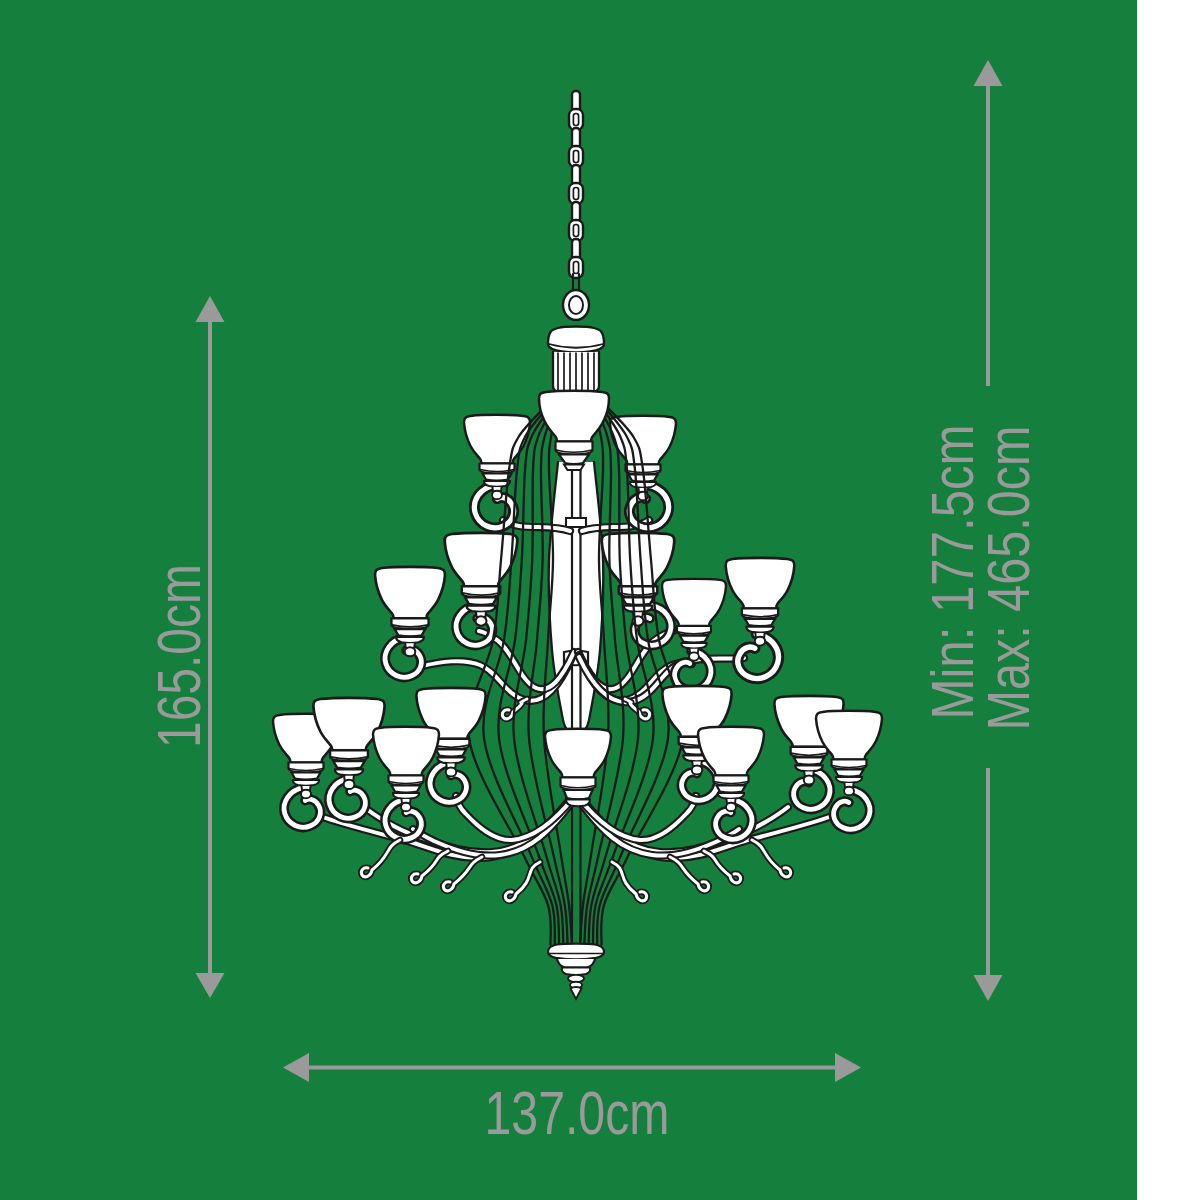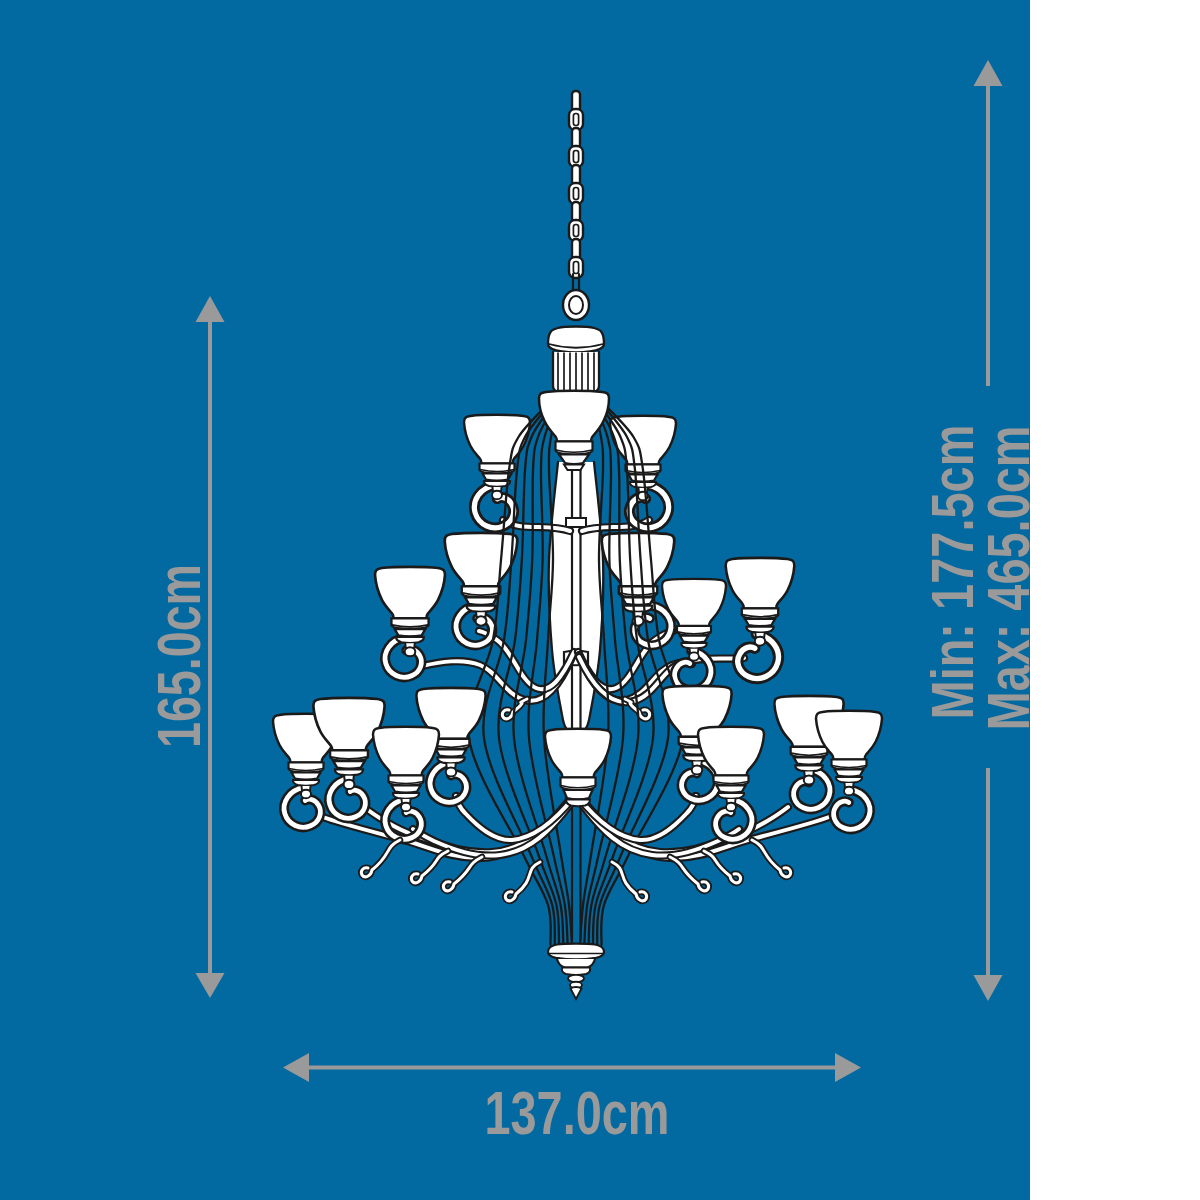--- a/index.html
+++ b/index.html
@@ -1,17 +1,17 @@
 <!DOCTYPE html>
 <html><head>
 <meta charset="utf-8">
 <style>
   html,body{margin:0;padding:0;background:#ffffff;}
-  #page{position:relative;width:1030px;height:1200px;background:#0369a1;overflow:hidden;
-        font-family:"Liberation Sans", sans-serif;font-weight:bold;}
+  #page{position:relative;width:1137px;height:1200px;background:#15803d;overflow:hidden;
+        font-family:"Liberation Sans", sans-serif;}
   svg{position:absolute;left:0;top:0;}
 </style>
 </head>
 <body>
 <div id="page">
 <svg width="1200" height="1200" viewBox="0 0 1200 1200">
   <defs>
     <g id="shade">
       <path d="M -33,7.5 C -33,3 -31.5,1.6 -26.5,0.9 C -14,-0.5 14,-0.5 26.5,0.9 C 31.5,1.6 33,3 33,7.5
                C 32.5,15 30,24 26.5,31 C 23.5,37 19,41 17,43.8 C 16,45 15.5,46 15.5,48.5

